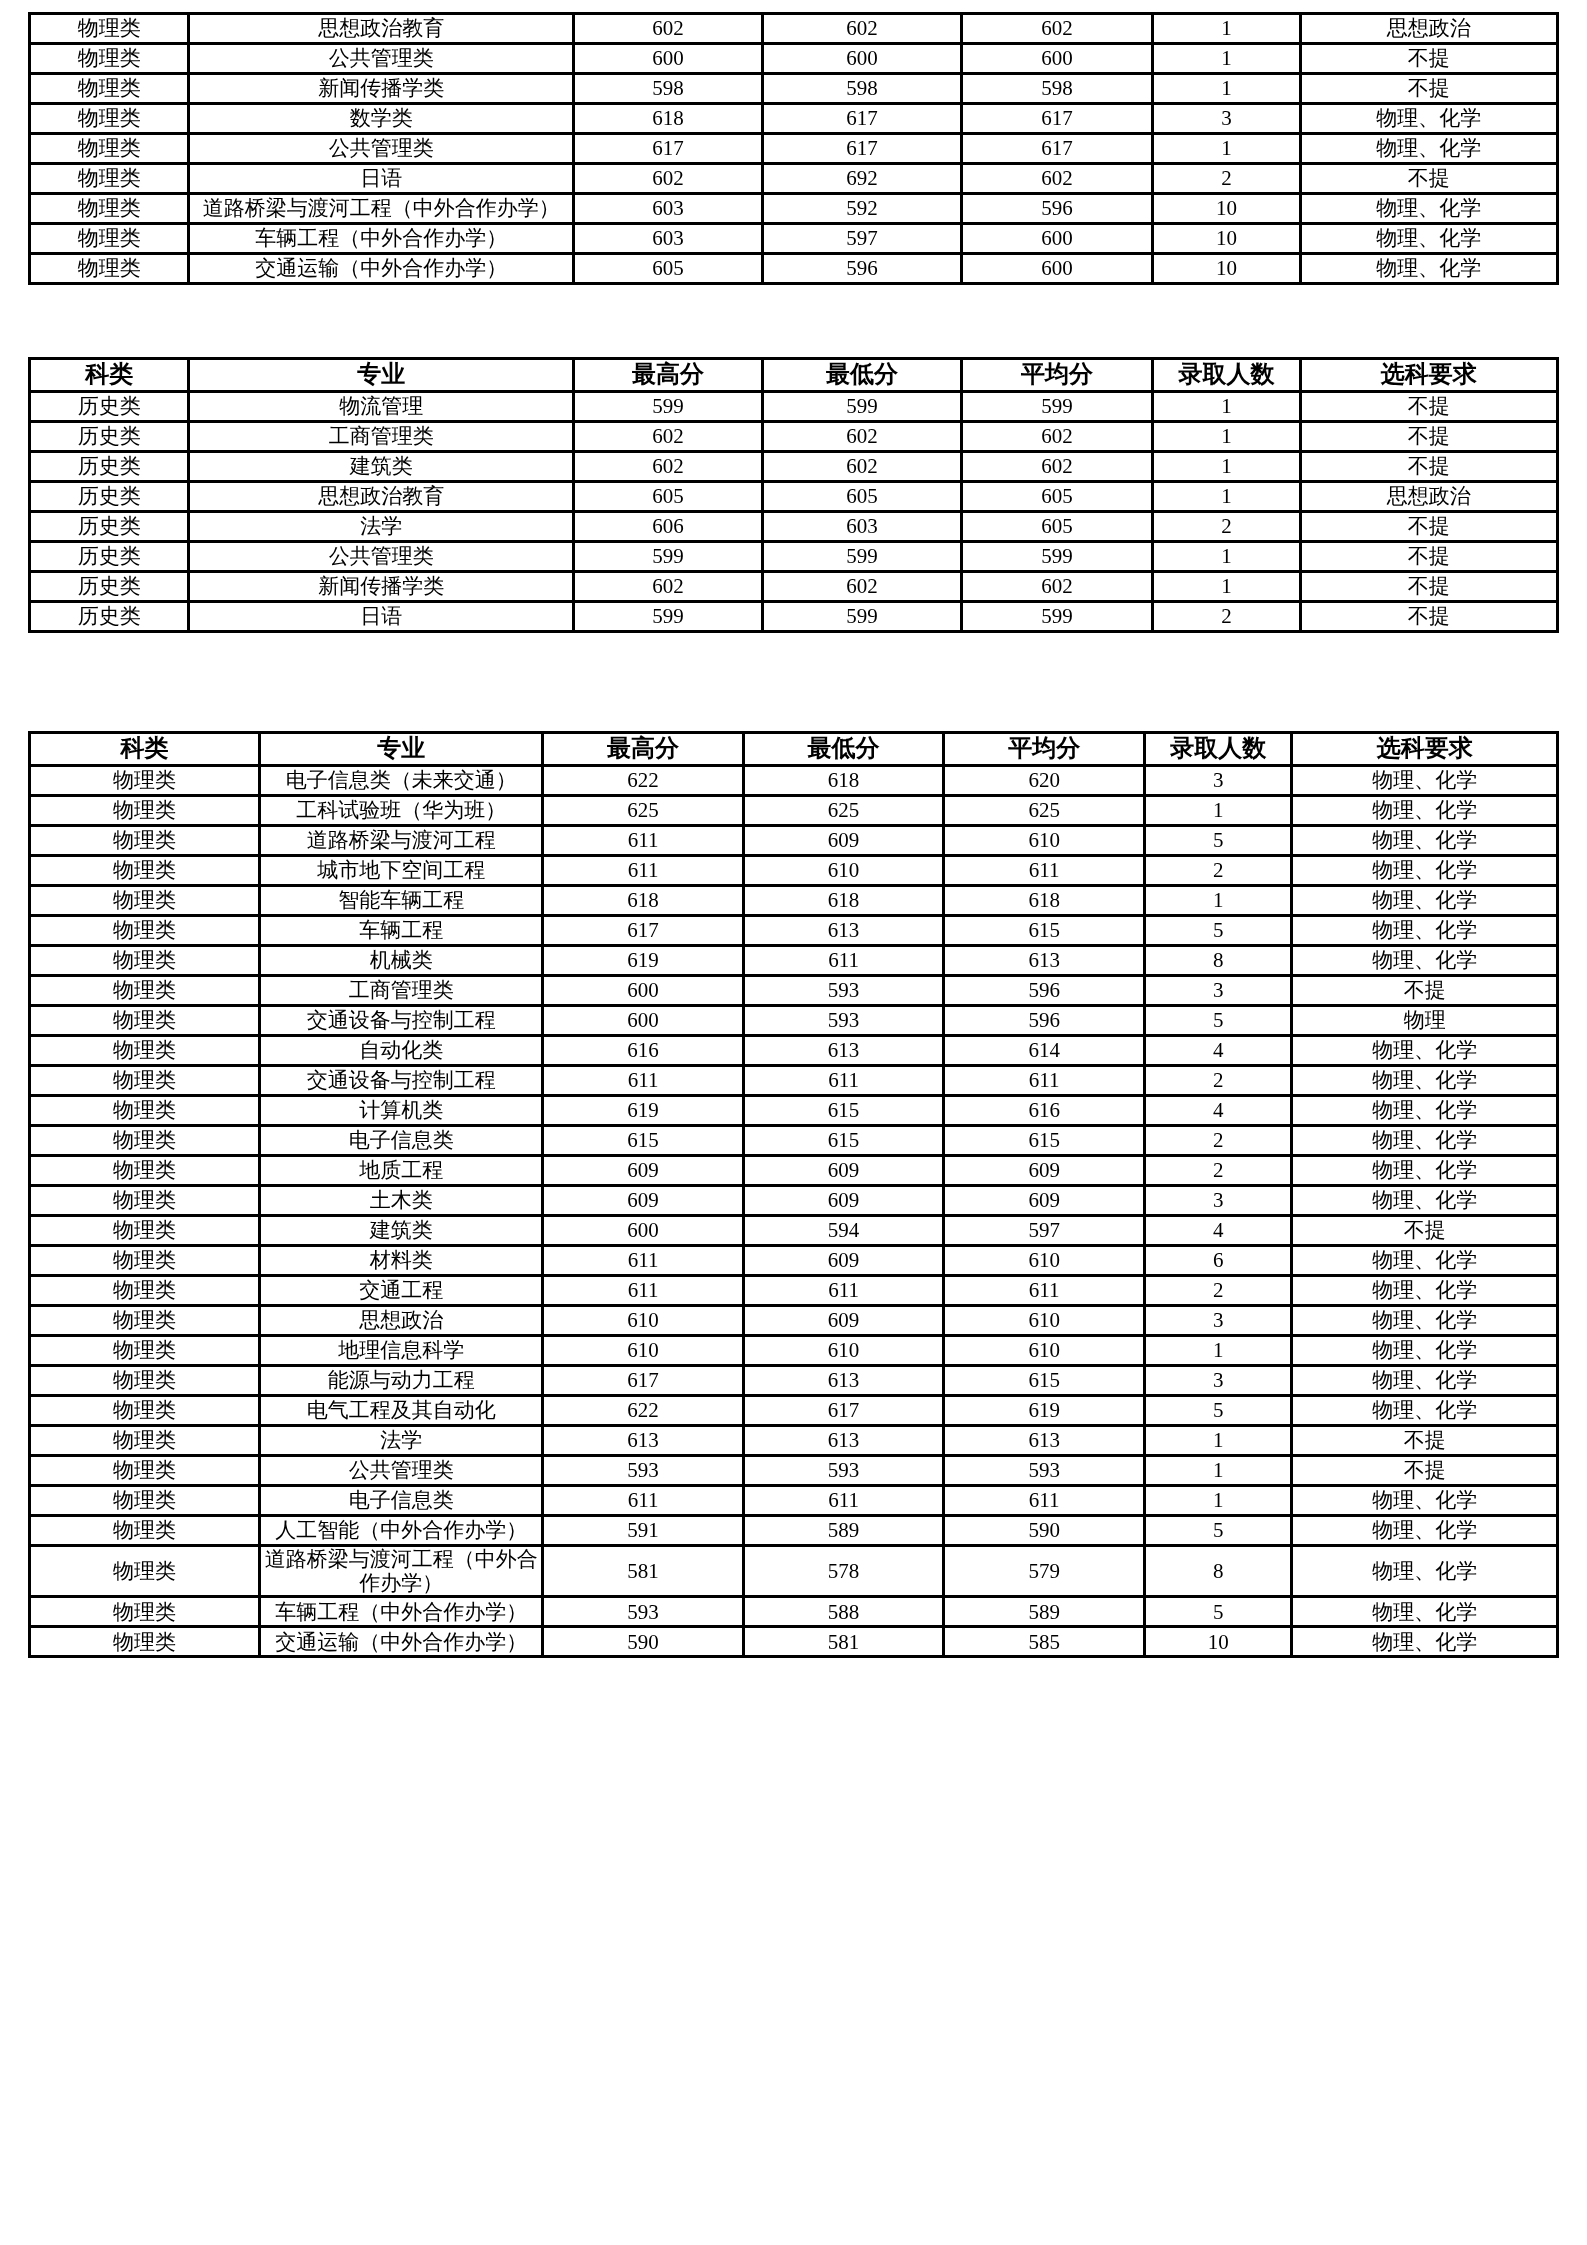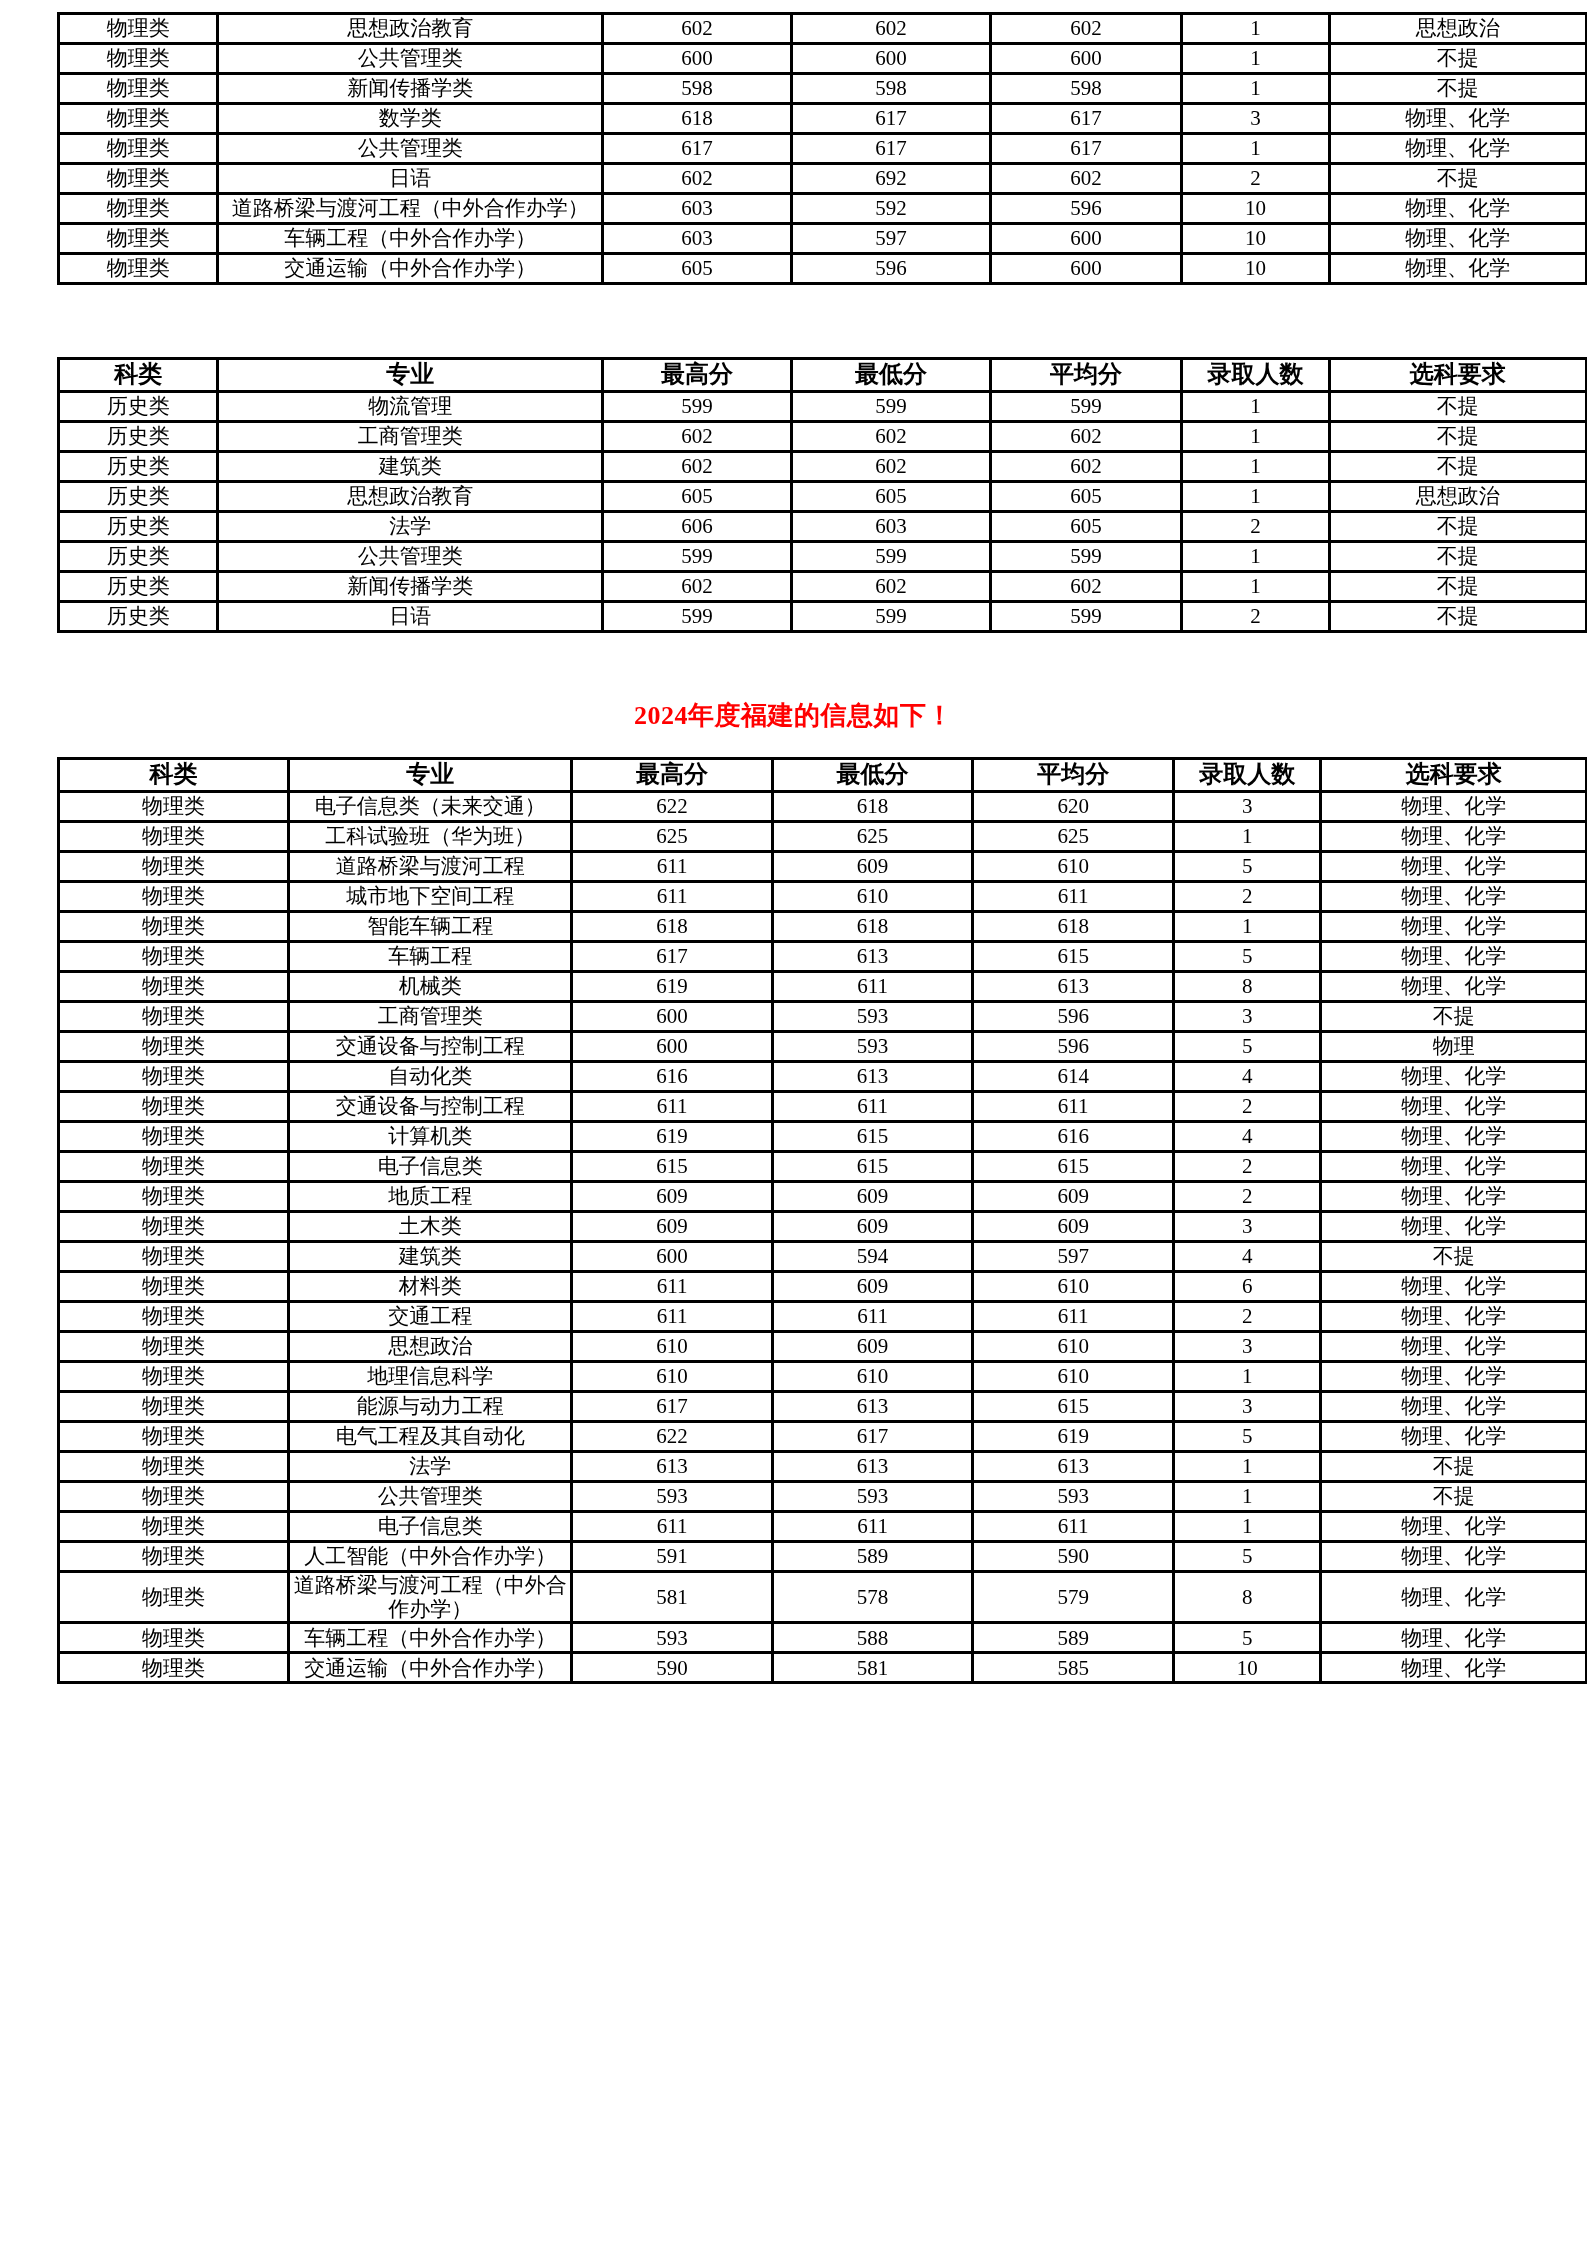--- a/index.html
+++ b/index.html
@@ -31,21 +31,20 @@
     letter-spacing: 0.5px;
     line-height: 1;
   }
 
   
   table.score-table {
     border-collapse: collapse;
     width: 1531px;
     table-layout: fixed;
     border: 3px solid #000;
-    margin-left: 29px;
   }
   table.score-table td,
   table.score-table th {
     border: 1px solid #000;
     border-right-width: 3px;
     border-bottom-width: 3px;
     text-align: center;
     vertical-align: middle;
     font-weight: normal;
     padding: 0 2px;
@@ -294,21 +293,20 @@
           <td class="num">599</td>
           <td class="num">599</td>
           <td class="num">2</td>
           <td>不提</td>
         </tr>
       </tbody>
   </table>
 
   <div class="spacer-70"></div>
 
-  <div class="section-title" id="title-fujian">2024年度福建的信息如下！</div>
 
   <div class="spacer-28"></div>
 
   <table class="score-table tbl-b" id="table-fujian">
     <colgroup>
       <col class="c0">
         <col class="c1">
         <col class="c2">
         <col class="c3">
       <col class="c4">

